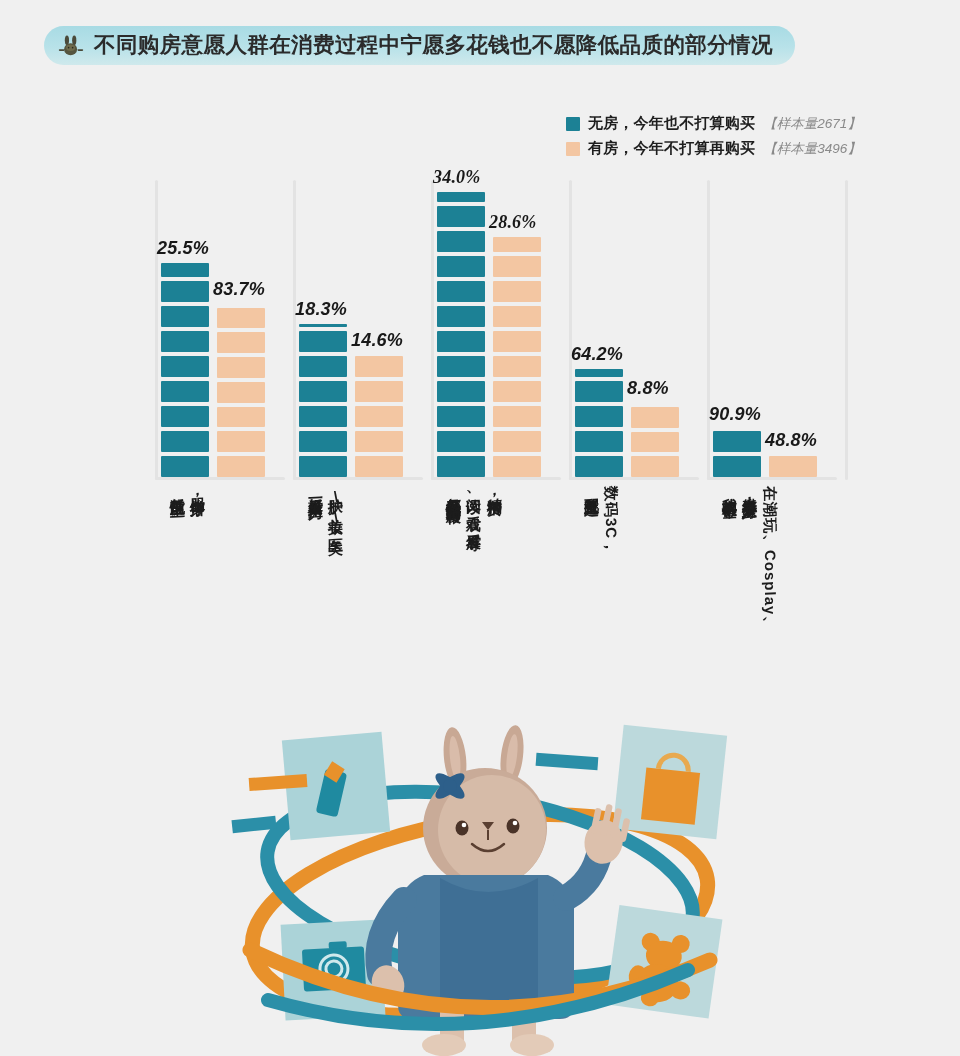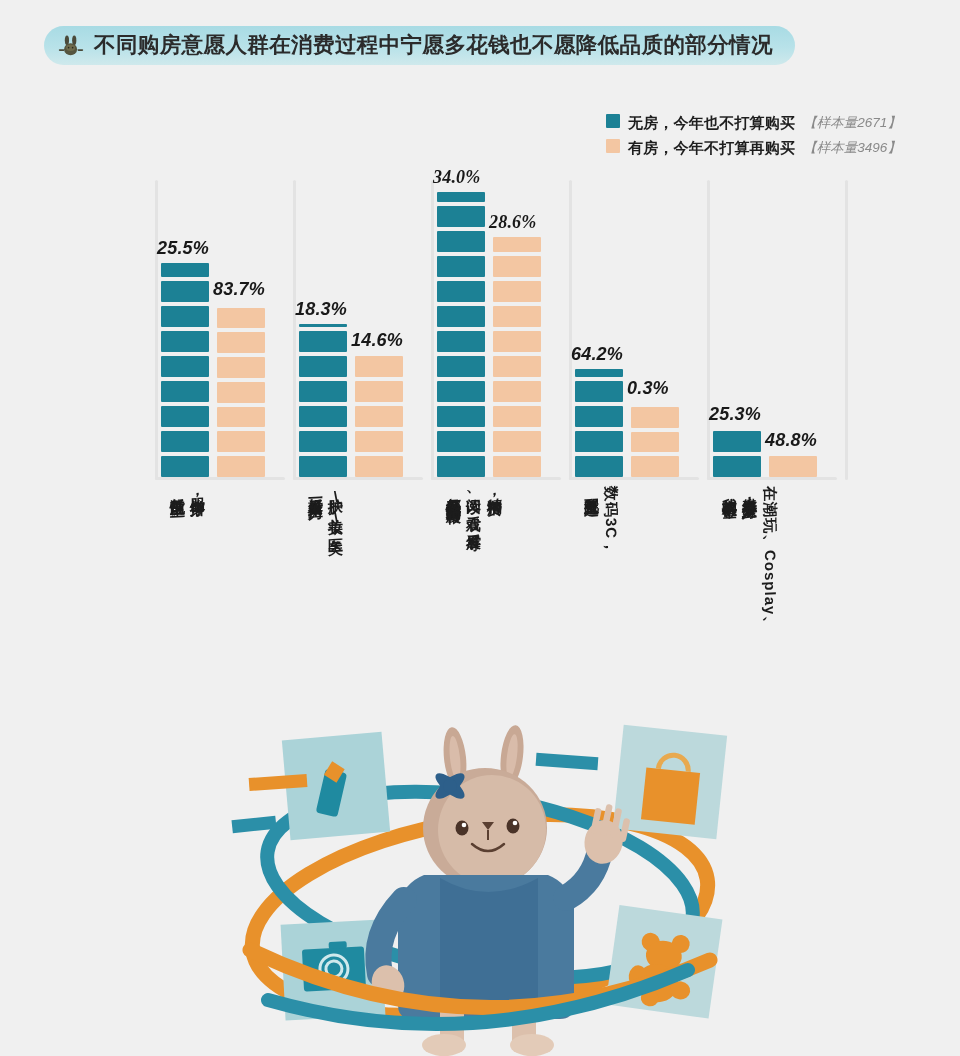--- a/index.html
+++ b/index.html
@@ -38,21 +38,21 @@
 
   
   .legend {
     position: absolute;
     left: 566px;
     top: 114px;
     display: flex;
     flex-direction: column;
     gap: 6px;
   }
-  .legend-row { display: flex; gap: 8px; margin-left: 40px; }
+  .legend-row { display: flex; align-items: center; gap: 8px; }
   .legend-swatch { width: 14px; height: 14px; border-radius: 1px; flex: none; }
   .legend-label {
     font-size: 15px;
     font-weight: bold;
     color: #1e1e1e;
     white-space: nowrap;
     letter-spacing: 0.2px;
   }
   .legend-sample {
     font-size: 13.5px;
@@ -290,32 +290,32 @@
         </div>
         <div class="bar-value">64.2%</div>
       </div>
       <div class="bar-wrap">
         <div class="bar" style="height: 73.7647px;">
           <div class="seg peach" style="height: 21px;"></div>
           <div class="seg peach" style="height: 21px;"></div>
           <div class="seg peach" style="height: 21px;"></div>
           <div class="seg peach"></div>
         </div>
-        <div class="bar-value">0.3%</div>
+        <div class="bar-value">8.8%</div>
       </div>
     </div>
     <div class="group-divider" style="left: 552px; height: 100%;"></div>
     <div class="group-baseline" style="left: 552px; bottom: 0px; width: 130px;"></div>
     <div class="bars" style="left: 558px;">
       <div class="bar-wrap">
         <div class="bar" style="height: 47.7794px;">
           <div class="seg teal" style="height: 21px;"></div>
           <div class="seg teal" style="height: 21px;"></div>
         </div>
-        <div class="bar-value">25.3%</div>
+        <div class="bar-value">90.9%</div>
       </div>
       <div class="bar-wrap">
         <div class="bar" style="height: 21.7941px;">
           <div class="seg peach" style="height: 21px;"></div>
         </div>
         <div class="bar-value">48.8%</div>
       </div>
     </div>
     <div class="group-divider" style="left: 690px; height: 100%;"></div>
   </div>

